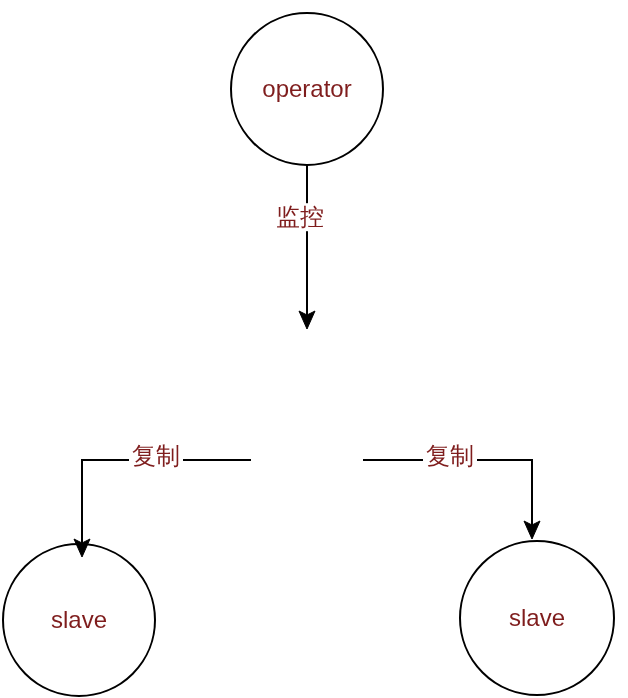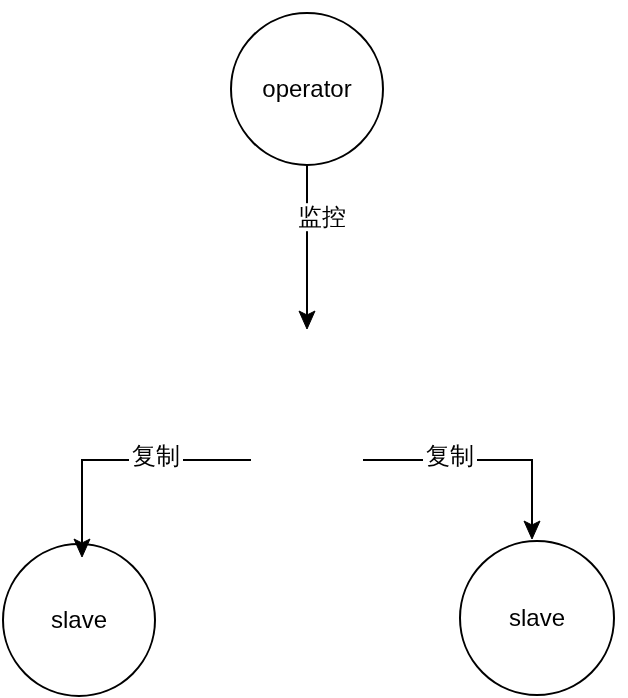--- a/index.html
+++ b/index.html
@@ -6,21 +6,21 @@
     margin: 0;
     padding: 0;
     background: #ffffff;
   }
   .canvas {
     position: relative;
     width: 628px;
     height: 698px;
     background: #ffffff;
     font-family: "Liberation Sans", "DejaVu Sans", sans-serif;
-    color: #000000;
+    color: #7f1d1d;
     overflow: hidden;
   }
   .node {
     position: absolute;
     box-sizing: border-box;
     border: 2px solid #000000;
     border-radius: 50%;
     background: #ffffff;
     display: flex;
     align-items: center;
@@ -56,21 +56,21 @@
   .edge-label {
     position: absolute;
     transform: translate(-50%, -50%);
     background: #ffffff;
     padding: 0 3px;
     font-size: 24px;
     line-height: 1.15;
     white-space: nowrap;
     z-index: 3;
   }
-  #label-monitor        { left: 322px; top: 217px; text-align: right; }
+  #label-monitor        { left: 300px; top: 217px; text-align: right; }
   #label-replicate-left { left: 156px; top: 456px; }
   #label-replicate-right{ left: 450px; top: 456px; }
 </style>
 </head>
 <body>
 
 <div class="canvas">
 
   <div class="node" id="node-operator">
     <div>

